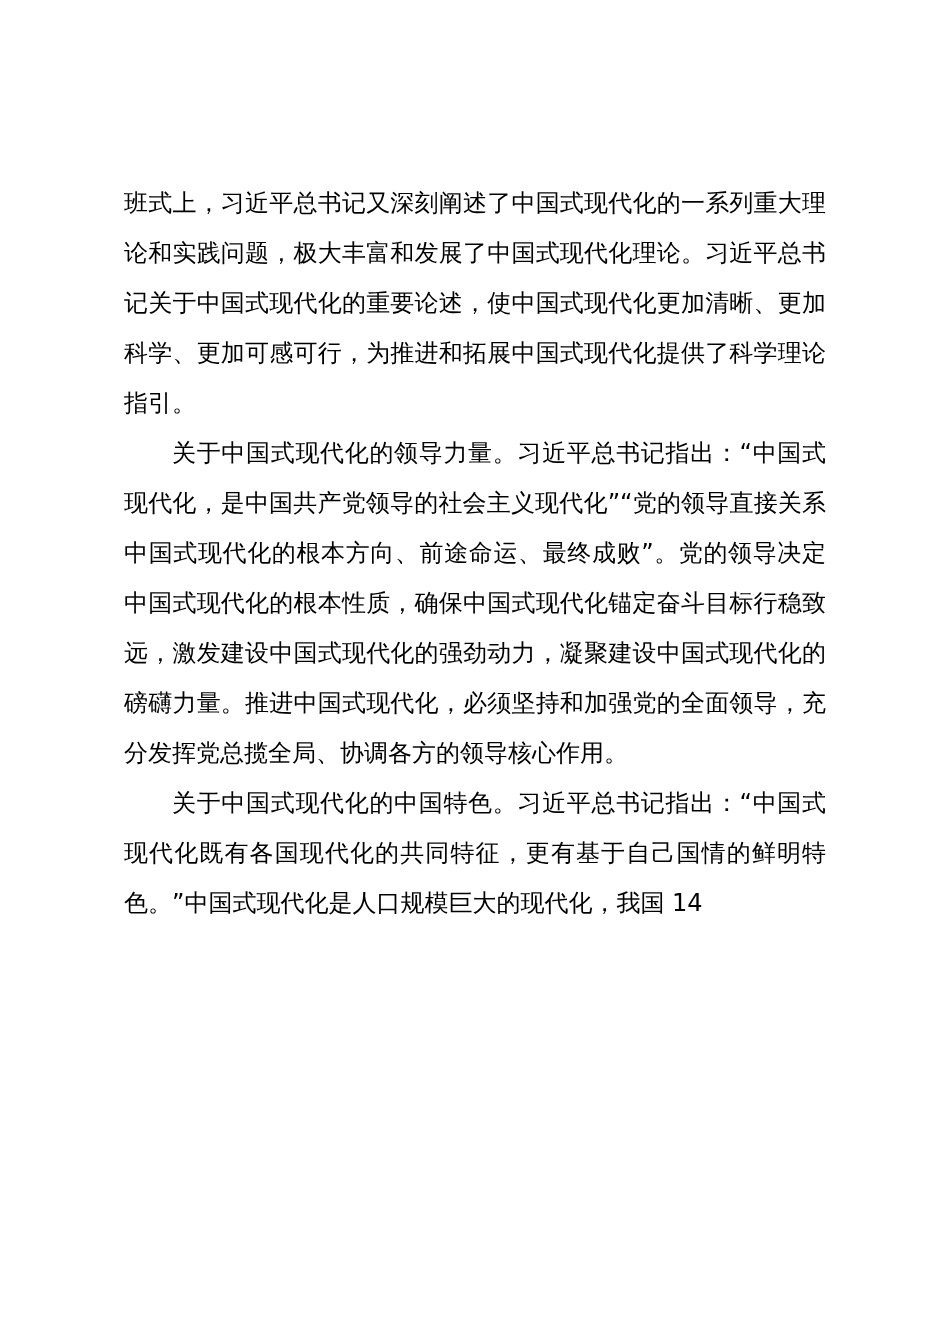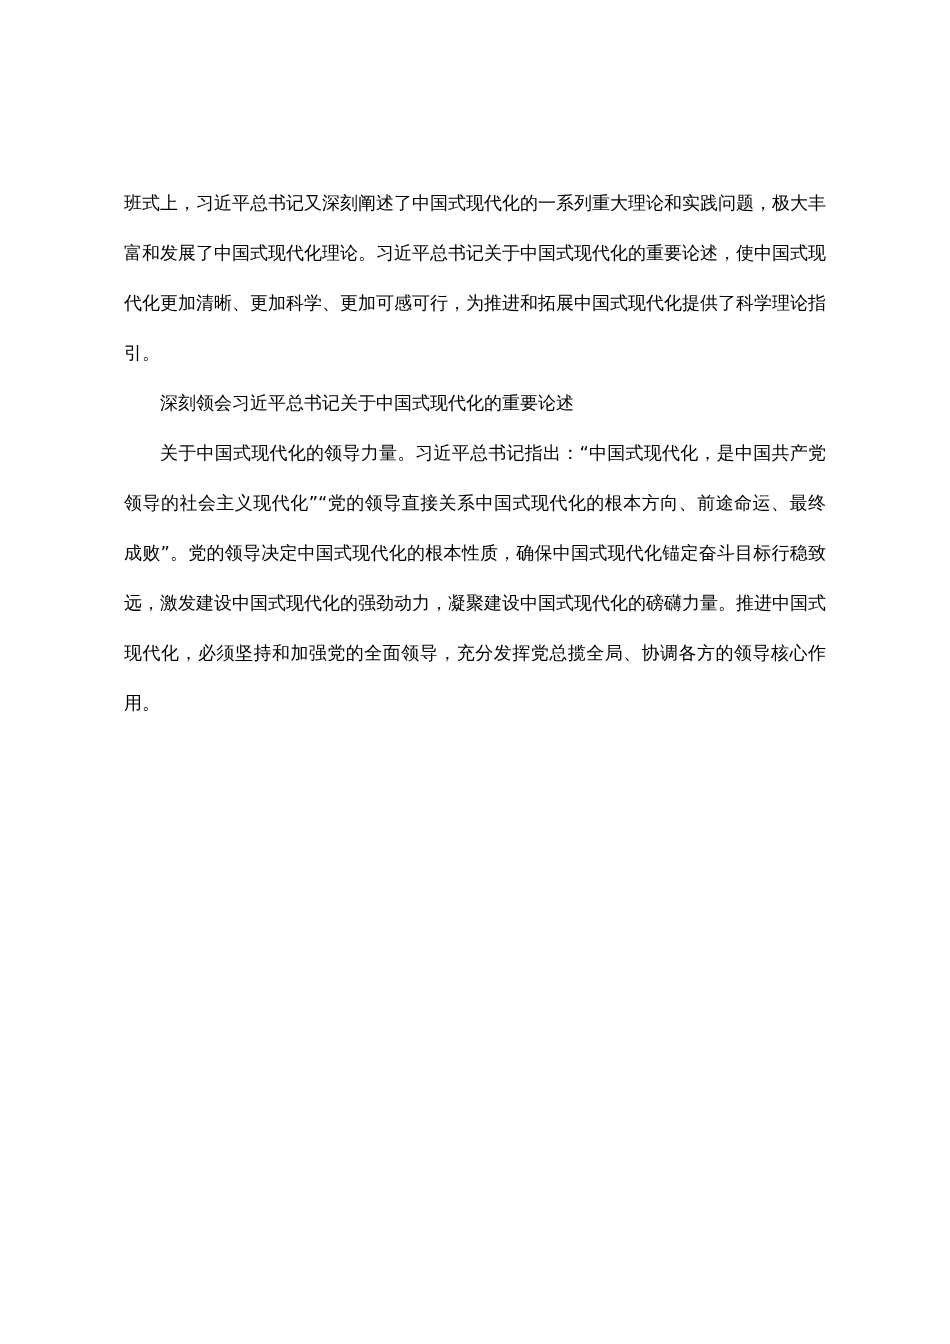--- a/index.html
+++ b/index.html
@@ -21,21 +21,21 @@
     width: 950px;
     height: 1344px;
     background: #ffffff;
   }
   .content {
     position: absolute;
     left: 124px;
     top: 178px;
     width: 702px;
     color: #000000;
-    font-size: 18px;
+    font-size: 24px;
     line-height: 50px;
     text-align: justify;
     text-justify: inter-ideograph;
     line-break: strict;
     word-break: normal;
     overflow-wrap: break-word;
   }
   .para {
     margin: 0;
     padding: 0;
@@ -43,16 +43,16 @@
   .para.indent {
     text-indent: 2em;
   }
 </style>
 </head>
 <body>
 
 <div class="page">
   <div class="content">
       <p class="para">班式上，习近平总书记又深刻阐述了中国式现代化的一系列重大理论和实践问题，极大丰富和发展了中国式现代化理论。习近平总书记关于中国式现代化的重要论述，使中国式现代化更加清晰、更加科学、更加可感可行，为推进和拓展中国式现代化提供了科学理论指引。</p>
-      <p class="para indent">深刻领会习近平总书记关于中国式现代化的重要论述</p>
       <p class="para indent">关于中国式现代化的领导力量。习近平总书记指出：“中国式现代化，是中国共产党领导的社会主义现代化”“党的领导直接关系中国式现代化的根本方向、前途命运、最终成败”。党的领导决定中国式现代化的根本性质，确保中国式现代化锚定奋斗目标行稳致远，激发建设中国式现代化的强劲动力，凝聚建设中国式现代化的磅礴力量。推进中国式现代化，必须坚持和加强党的全面领导，充分发挥党总揽全局、协调各方的领导核心作用。</p>
+      <p class="para indent">关于中国式现代化的中国特色。习近平总书记指出：“中国式现代化既有各国现代化的共同特征，更有基于自己国情的鲜明特色。”中国式现代化是人口规模巨大的现代化，我国 14</p>
     </div>
 </div>
 
 </body></html>

